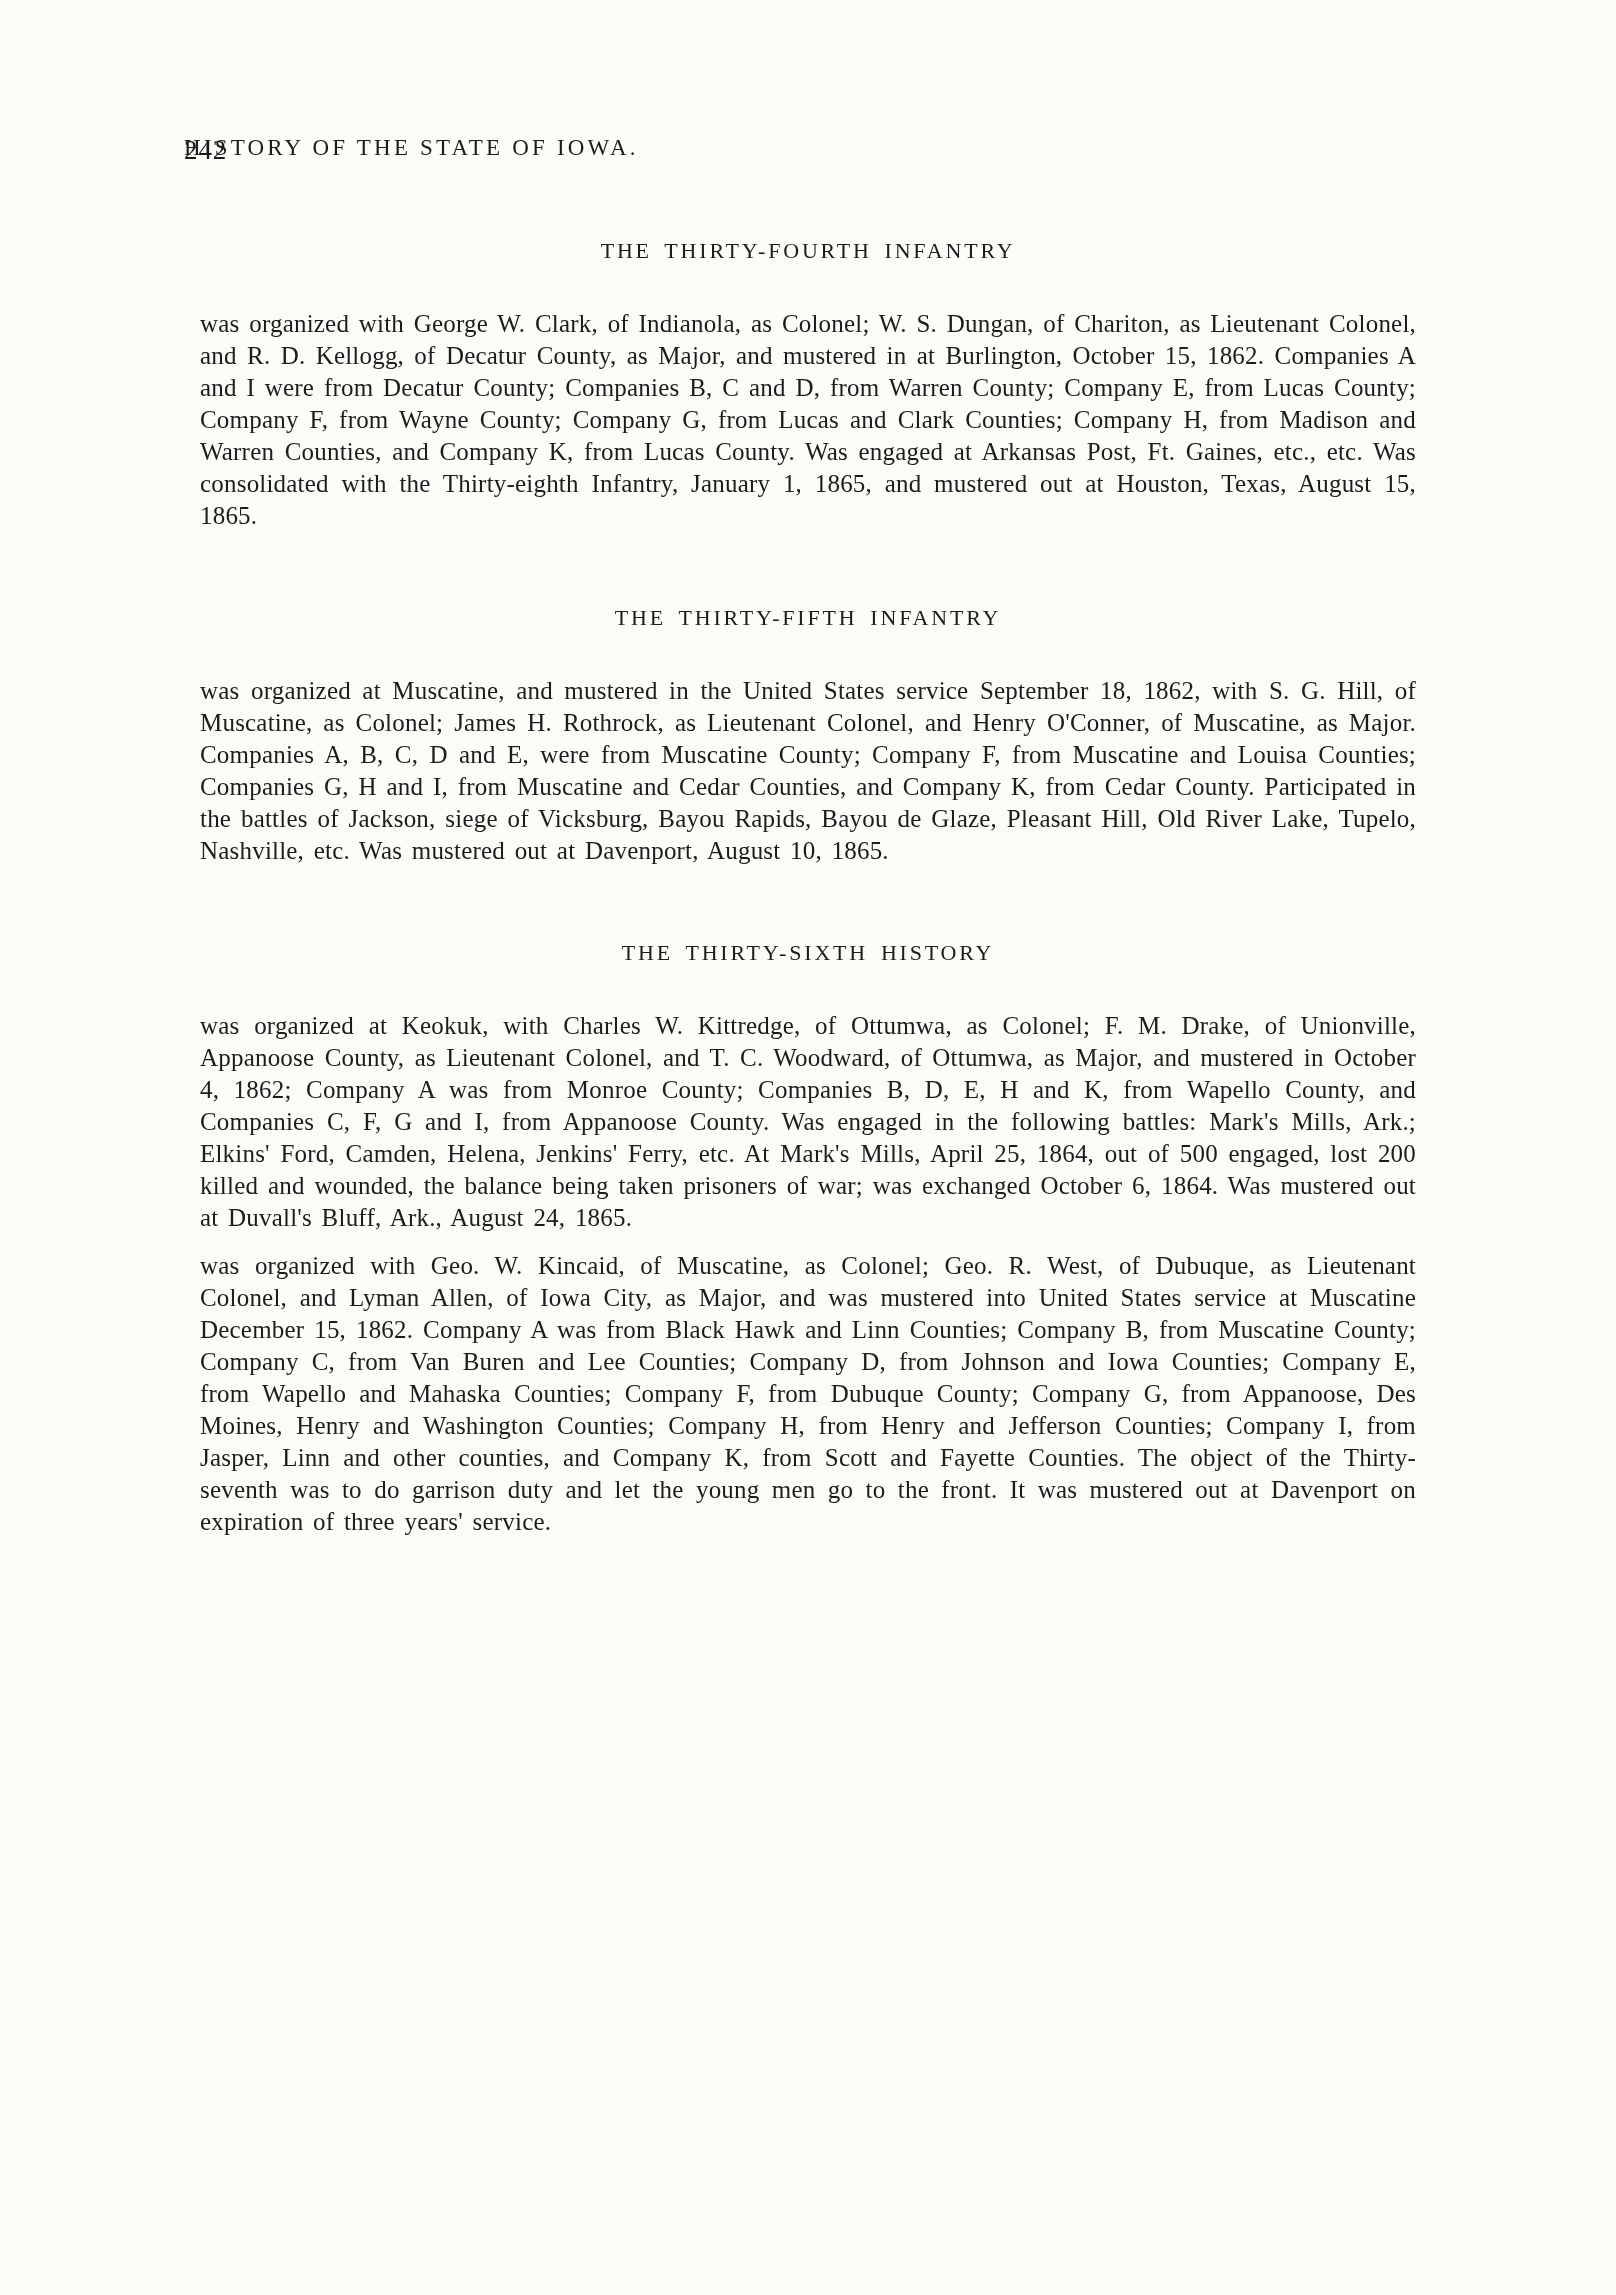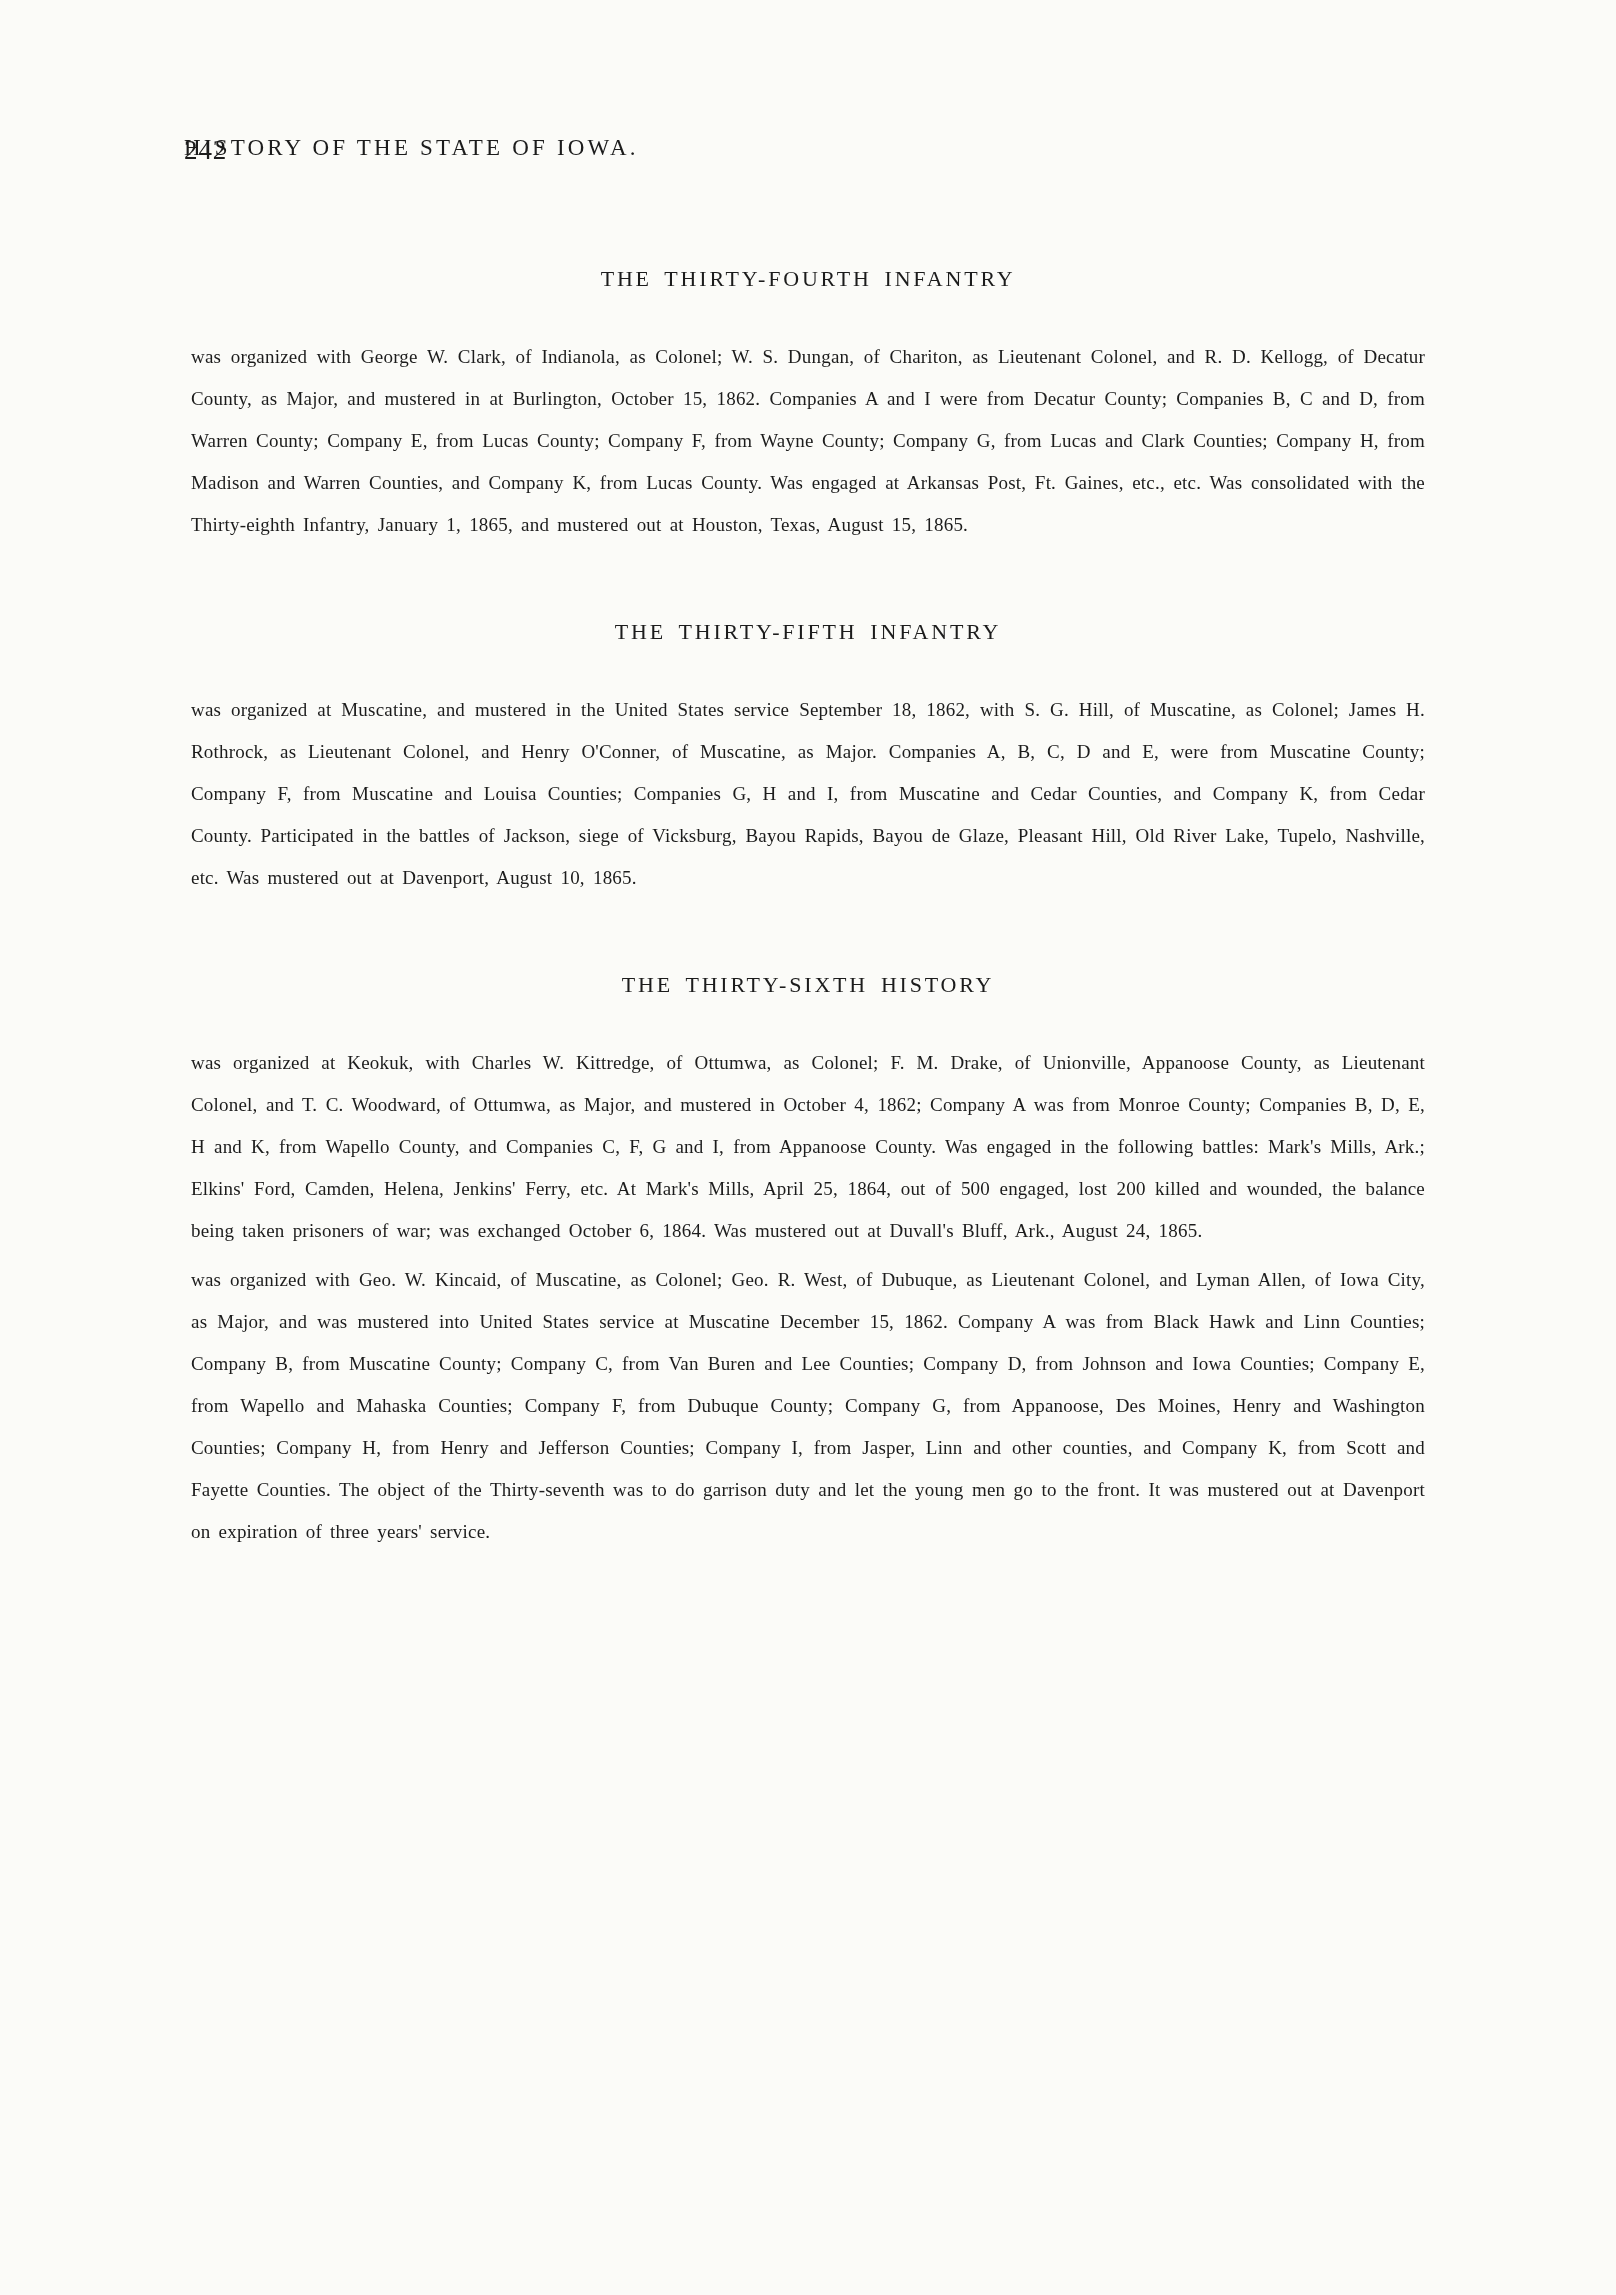--- a/index.html
+++ b/index.html
@@ -38,26 +38,26 @@
   }
   .section-heading {
     text-align: center;
     font-weight: 400;
     font-size: 22px;
     letter-spacing: 2.8px;
     word-spacing: 4.6px;
     margin: 73px 0 44px 0;
   }
   section:first-of-type .section-heading {
-    margin-top: 98px;
+    margin-top: 70px;
   }
   .section-body {
-    margin: 7px;
-    font-size: 19px;
-    line-height: 42px;
+    margin: 16px;
+    font-size: 25px;
+    line-height: 32px;
     text-align: justify;
     word-spacing: 3.2px;
     letter-spacing: 0.2px;
   }
 </style>
 </head>
 <body>
 
 <div class="page">
 

